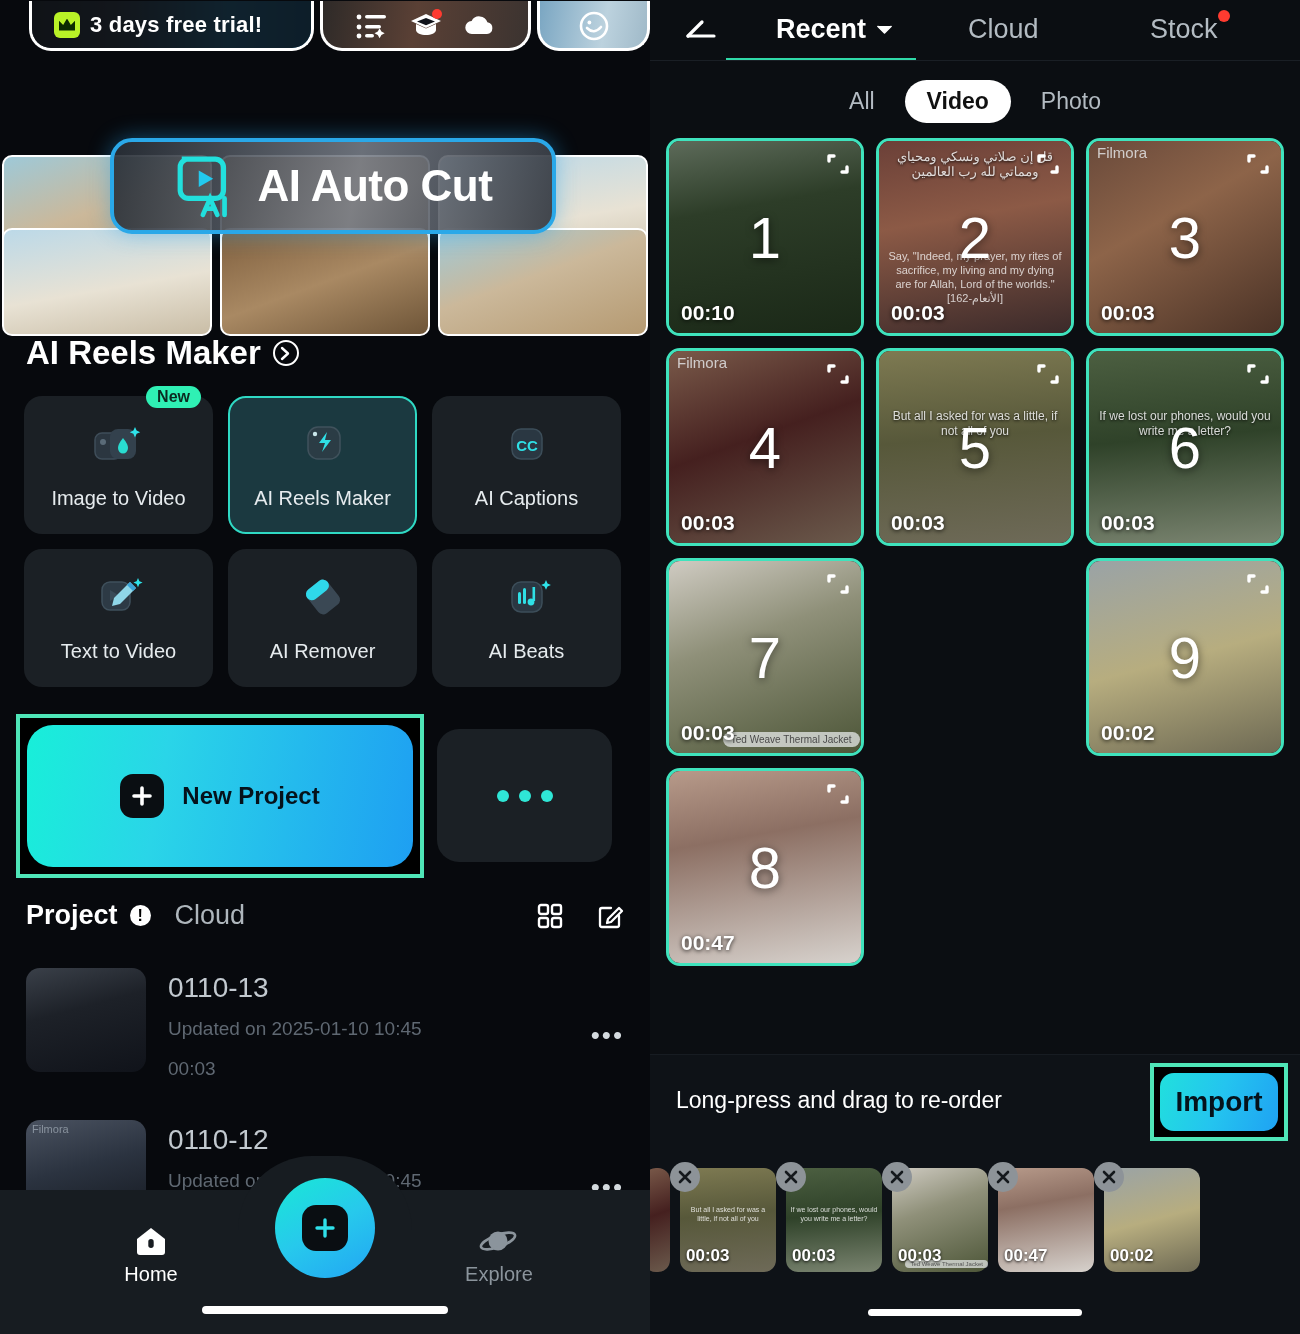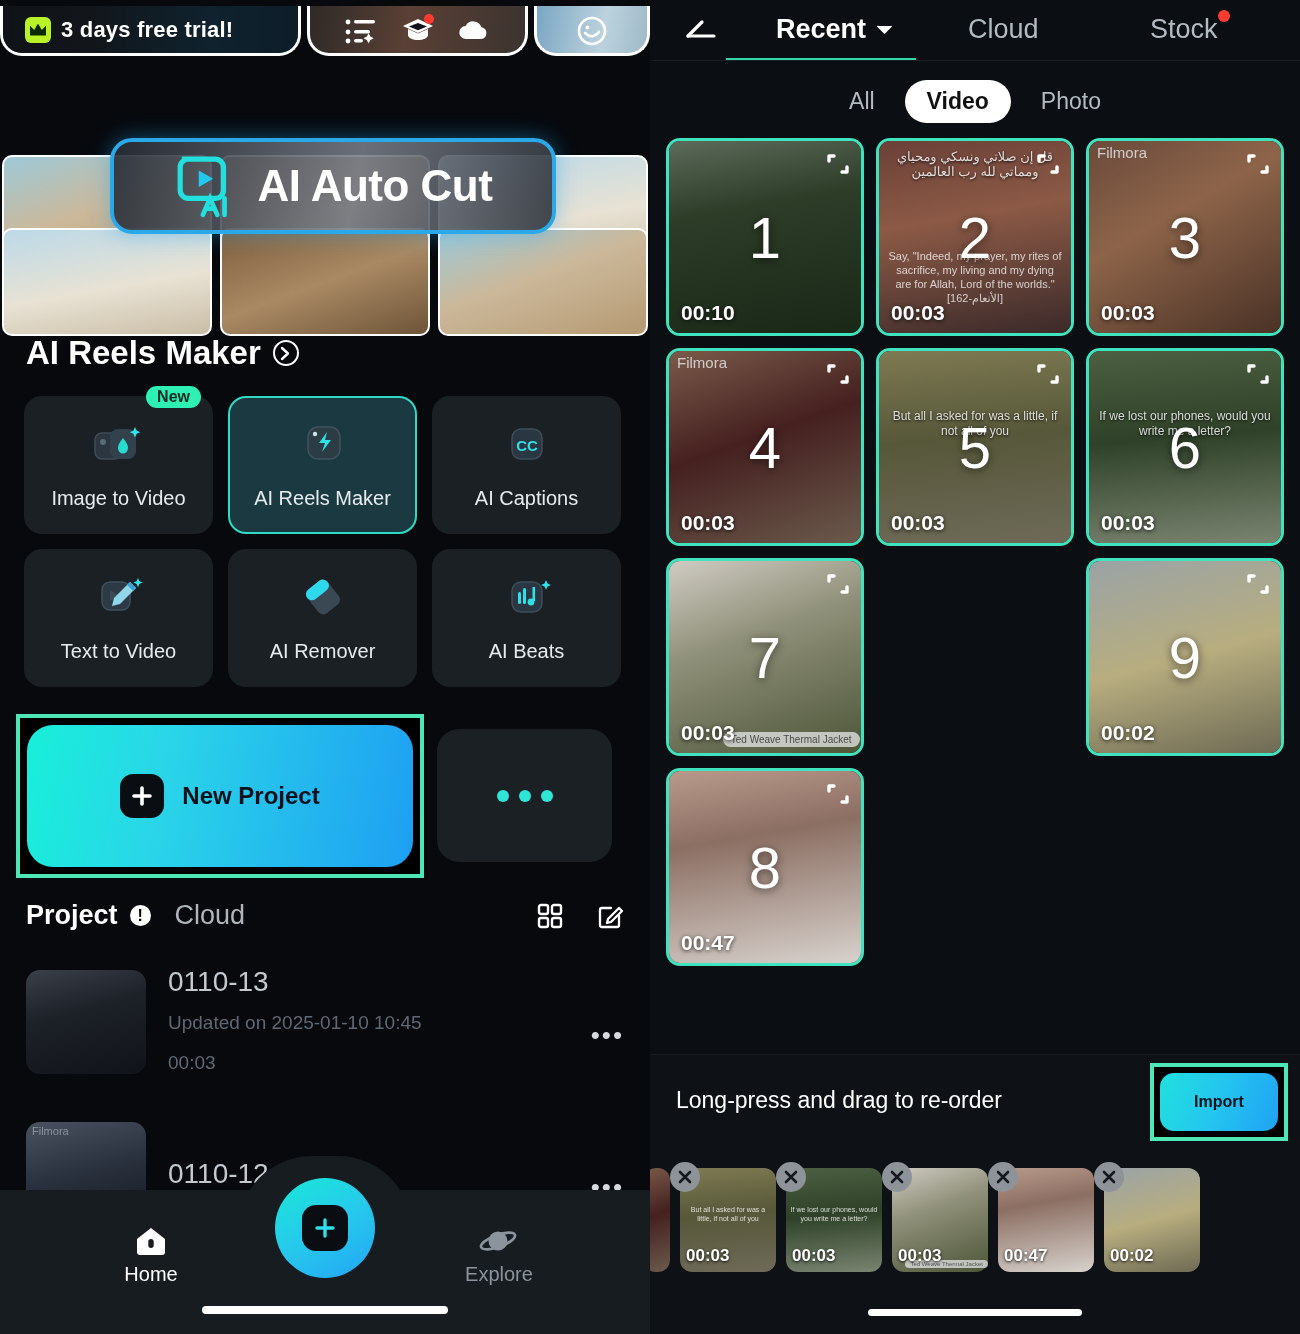--- a/index.html
+++ b/index.html
@@ -15,21 +15,21 @@
   .left {
     position: relative;
     width: 650px; height: 1334px;
     background: #07090d;
     overflow: hidden;
   }
 
   
   .promo-row {
     position: absolute; top: 0; left: 0; width: 650px; height: 56px;
-    display: flex; align-items: flex-end; gap: 6px;
+    display: flex; align-items: center; gap: 6px; padding-left: 29px;
   }
   .promo-pill {
     position: relative;
     width: 318px; height: 50px;
     margin-left: 0; margin-top: -4px;
     border-radius: 0 0 22px 22px;
     border: 3px solid #ffffff; border-top: none;
     background: linear-gradient(90deg,#2a3038 0%, #3a4450 30%, #2b85b4 70%, #1e6e9c 100%);
     overflow: hidden;
     display: flex; align-items: center;
@@ -165,21 +165,21 @@
     width: 21px; height: 21px; border-radius:50%; background:#fff; color:#000;
     font-size: 16px; font-weight:bold; display:flex; align-items:center; justify-content:center;
     line-height:1;
   }
   .proj-tab-off { color:#aeb6bc; font-size: 27px; margin-left: 12px; }
   .proj-head-sp { flex: 1; }
   .hicon { width: 28px; height: 28px; }
 
   .proj-row {
     position: absolute; left: 26px; width: 598px; height: 106px;
-    display: flex; align-items: flex-end; gap: 22px;
+    display: flex; align-items: flex-start; gap: 22px;
   }
   .proj-row.r1 { top: 968px; }
   .proj-row.r2 { top: 1120px; }
   .proj-thumb { width: 120px; height: 104px; border-radius: 14px; flex:none; position: relative; overflow:hidden; }
   .pt1 { background: linear-gradient(165deg,#3a4049 0%, #1d2128 40%, #10131a 100%); }
   .pt2 { background: linear-gradient(165deg,#4a5260 0%, #2b3340 45%, #14181f 100%); }
   .pt-wm { position:absolute; top:4px; left:6px; color:rgba(220,230,240,.45); font-size:11px; line-height:11px;}
   .proj-meta { padding-top: 4px; }
   .proj-name { color:#c2c9cf; font-size: 28px; }
   .proj-upd { color:#5f6872; font-size: 19px; margin-top: 14px; }
@@ -302,21 +302,21 @@
   .imp-hl {
     position:absolute; right: 12px; top: 8px; width: 138px; height: 78px;
     border: 4px solid #4fe6b8; background:#000;
     display:flex; align-items:center; justify-content:center;
   }
   .imp-btn {
     width: 118px; height: 58px; border-radius: 14px;
     background: linear-gradient(110deg, #21e0dd 0%, #24c4ef 50%, #1fa2f3 100%);
     display:flex; align-items:center; justify-content:center;
   }
-  .imp-label { color:#05121b; font-size: 16px; font-weight:bold; }
+  .imp-label { color:#05121b; font-size: 28px; font-weight:bold; }
 
   .strip {
     position:absolute; left: 0; bottom: 58px; width: 650px; height: 112px;
     display:flex; align-items:center; gap: 10px; padding-left: 2px;
   }
   .clip { position:relative; width: 96px; height: 104px; flex:none; }
   .clip.partial { width: 26px; overflow:hidden; margin-left: -8px; }
   .clip-img { position:absolute; inset:0; border-radius: 12px; overflow:hidden; }
   .clip-x {
     position:absolute; left: -10px; top: -6px; width: 30px; height: 30px; border-radius: 50%;

